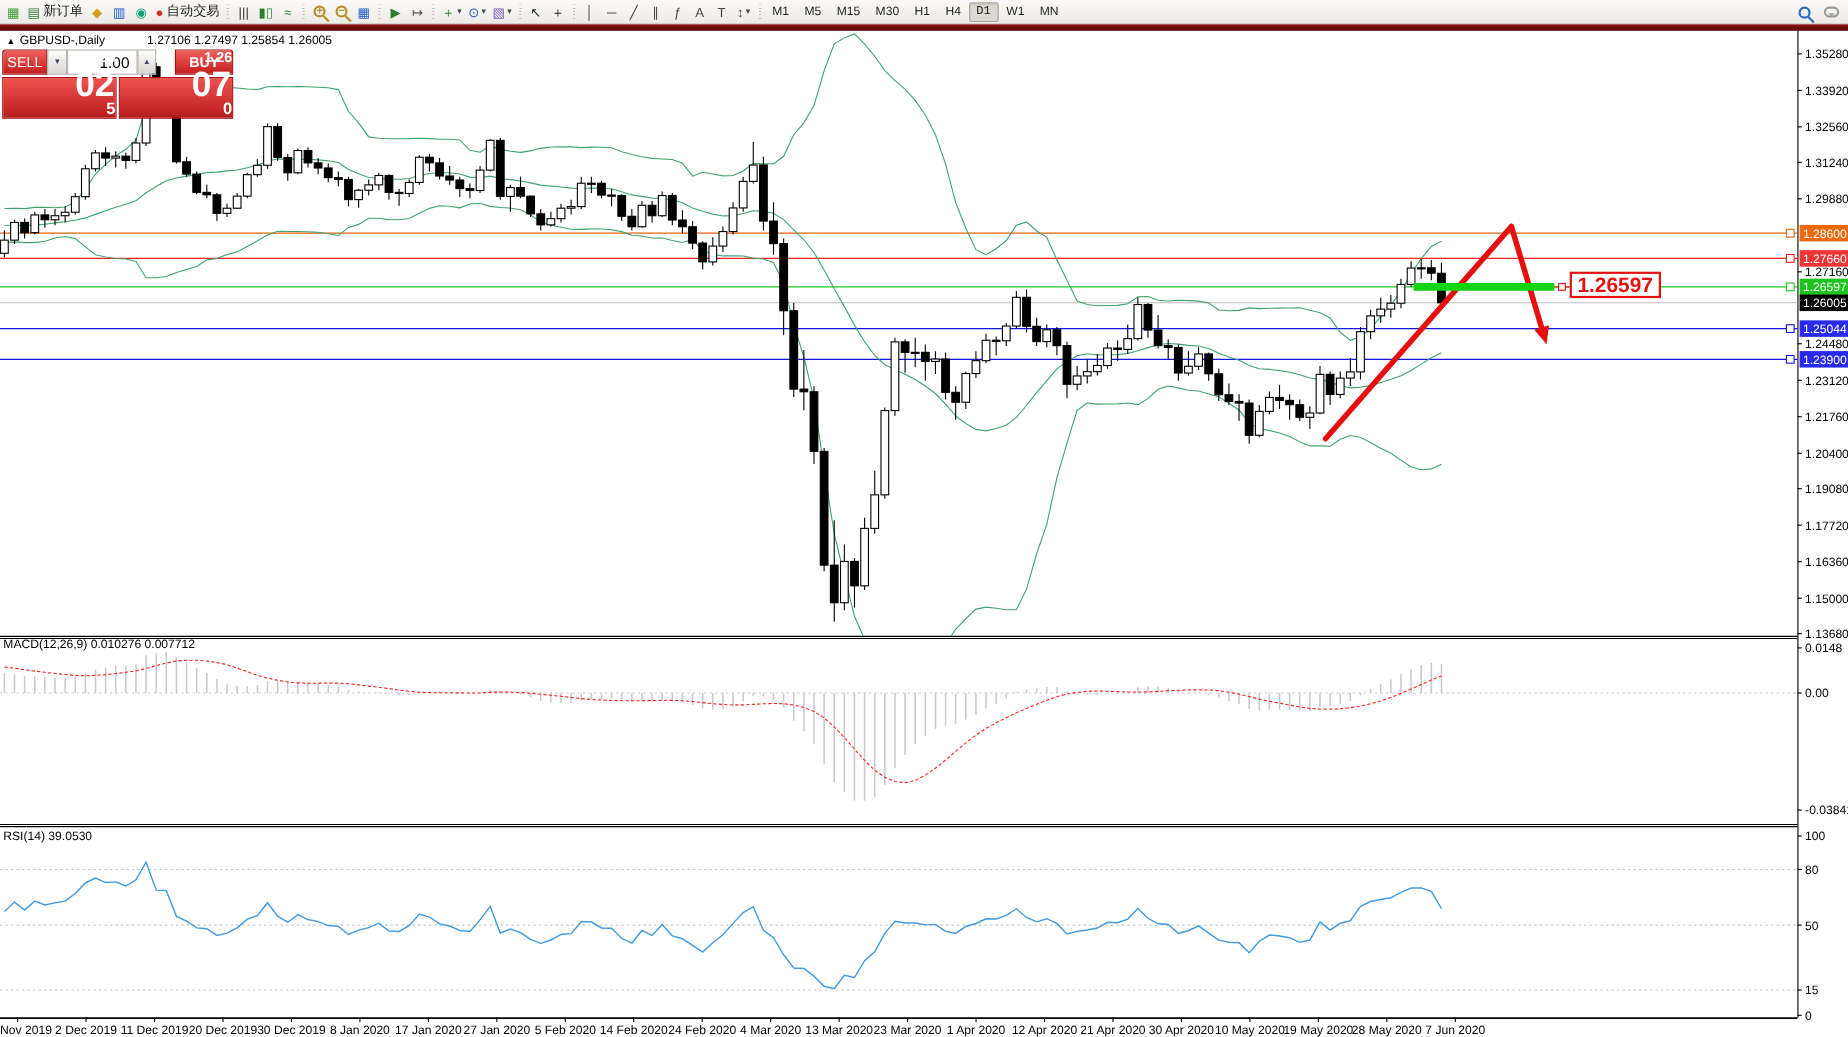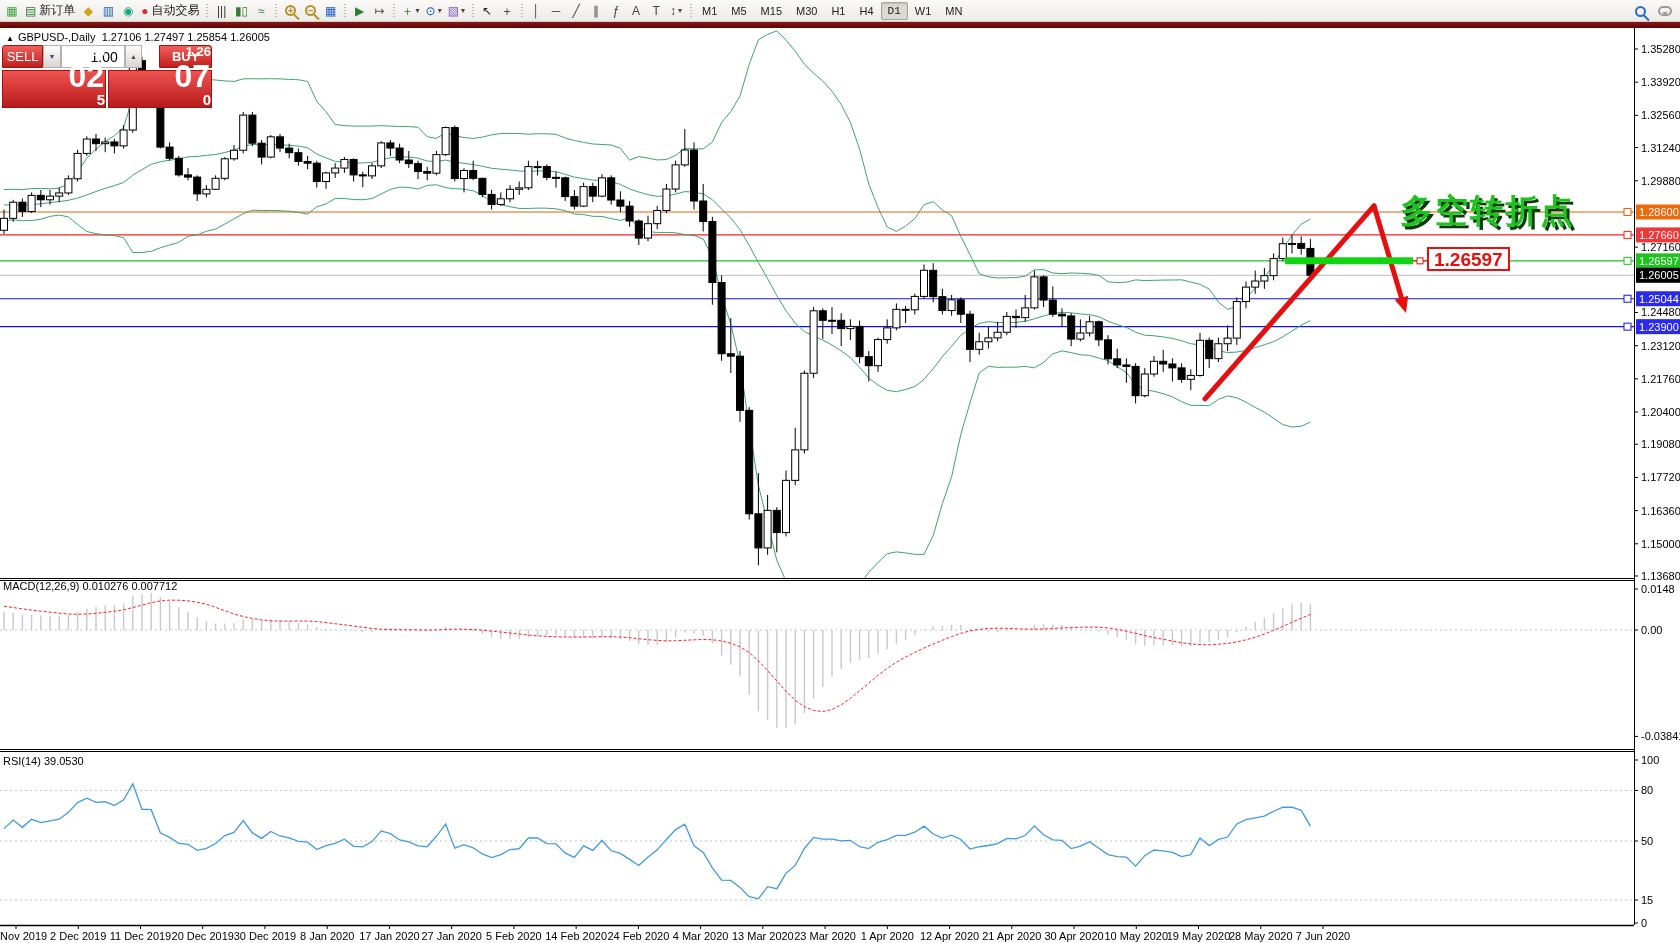--- a/index.html
+++ b/index.html
@@ -34,21 +34,21 @@
   .bubble::after { content:''; position:absolute; left:2px; bottom:-4px; width:0; height:0;
     border:3px solid transparent; border-top-color:#9a9a9a; }
 
   
   #caption-strip { position:absolute; left:0; top:22px; width:1680px; height:6px; z-index:5;
     background:linear-gradient(#8d1616,#5d0303); }
 
   
   #chart-header { position:absolute; left:6px; top:31px; z-index:5; font-size:11px; color:#000; }
   #chart-header .tri { font-size:8px; margin-right:4px; }
-  #chart-header b { font-weight:normal; }
+  #chart-header b { font-weight:normal;margin-left:32px; }
 
   
   #trade-panel { position:absolute; left:2px; top:45px; width:210px; z-index:5; }
   #tp-row1 { display:flex; height:23px; }
   .tp-btn { background:linear-gradient(#f0605a,#c21f1f); color:#fff; font-size:13px;
     display:flex; align-items:center; justify-content:center; border:1px solid #a31212; }
   #tp-sell { width:47px; border-radius:3px 0 0 0; }
   #tp-buy  { width:60px; border-radius:0 3px 0 0; margin-left:17px;font-weight:bold; }
   .spin { width:20px; background:linear-gradient(#fdfdfd,#d8d6d0); border:1px solid #b5b2ab;
     display:flex; align-items:center; justify-content:center; font-size:7px; color:#446; }
@@ -818,15 +818,14 @@
         <span class="tp-small">1.26</span>
         <span class="tp-big">07</span>
         <span class="tp-sup">0</span>
       </div>
     </div>
   </div>
 
   <div class="ind-label" style="top:580px">MACD(12,26,9) 0.010276 0.007712</div>
   <div class="ind-label" style="top:755px">RSI(14) 39.0530</div>
 
-  <div id="turning-text">多空转折点</div>
   <div id="price-flag">1.26597</div>
 </div>
 
 </body></html>

